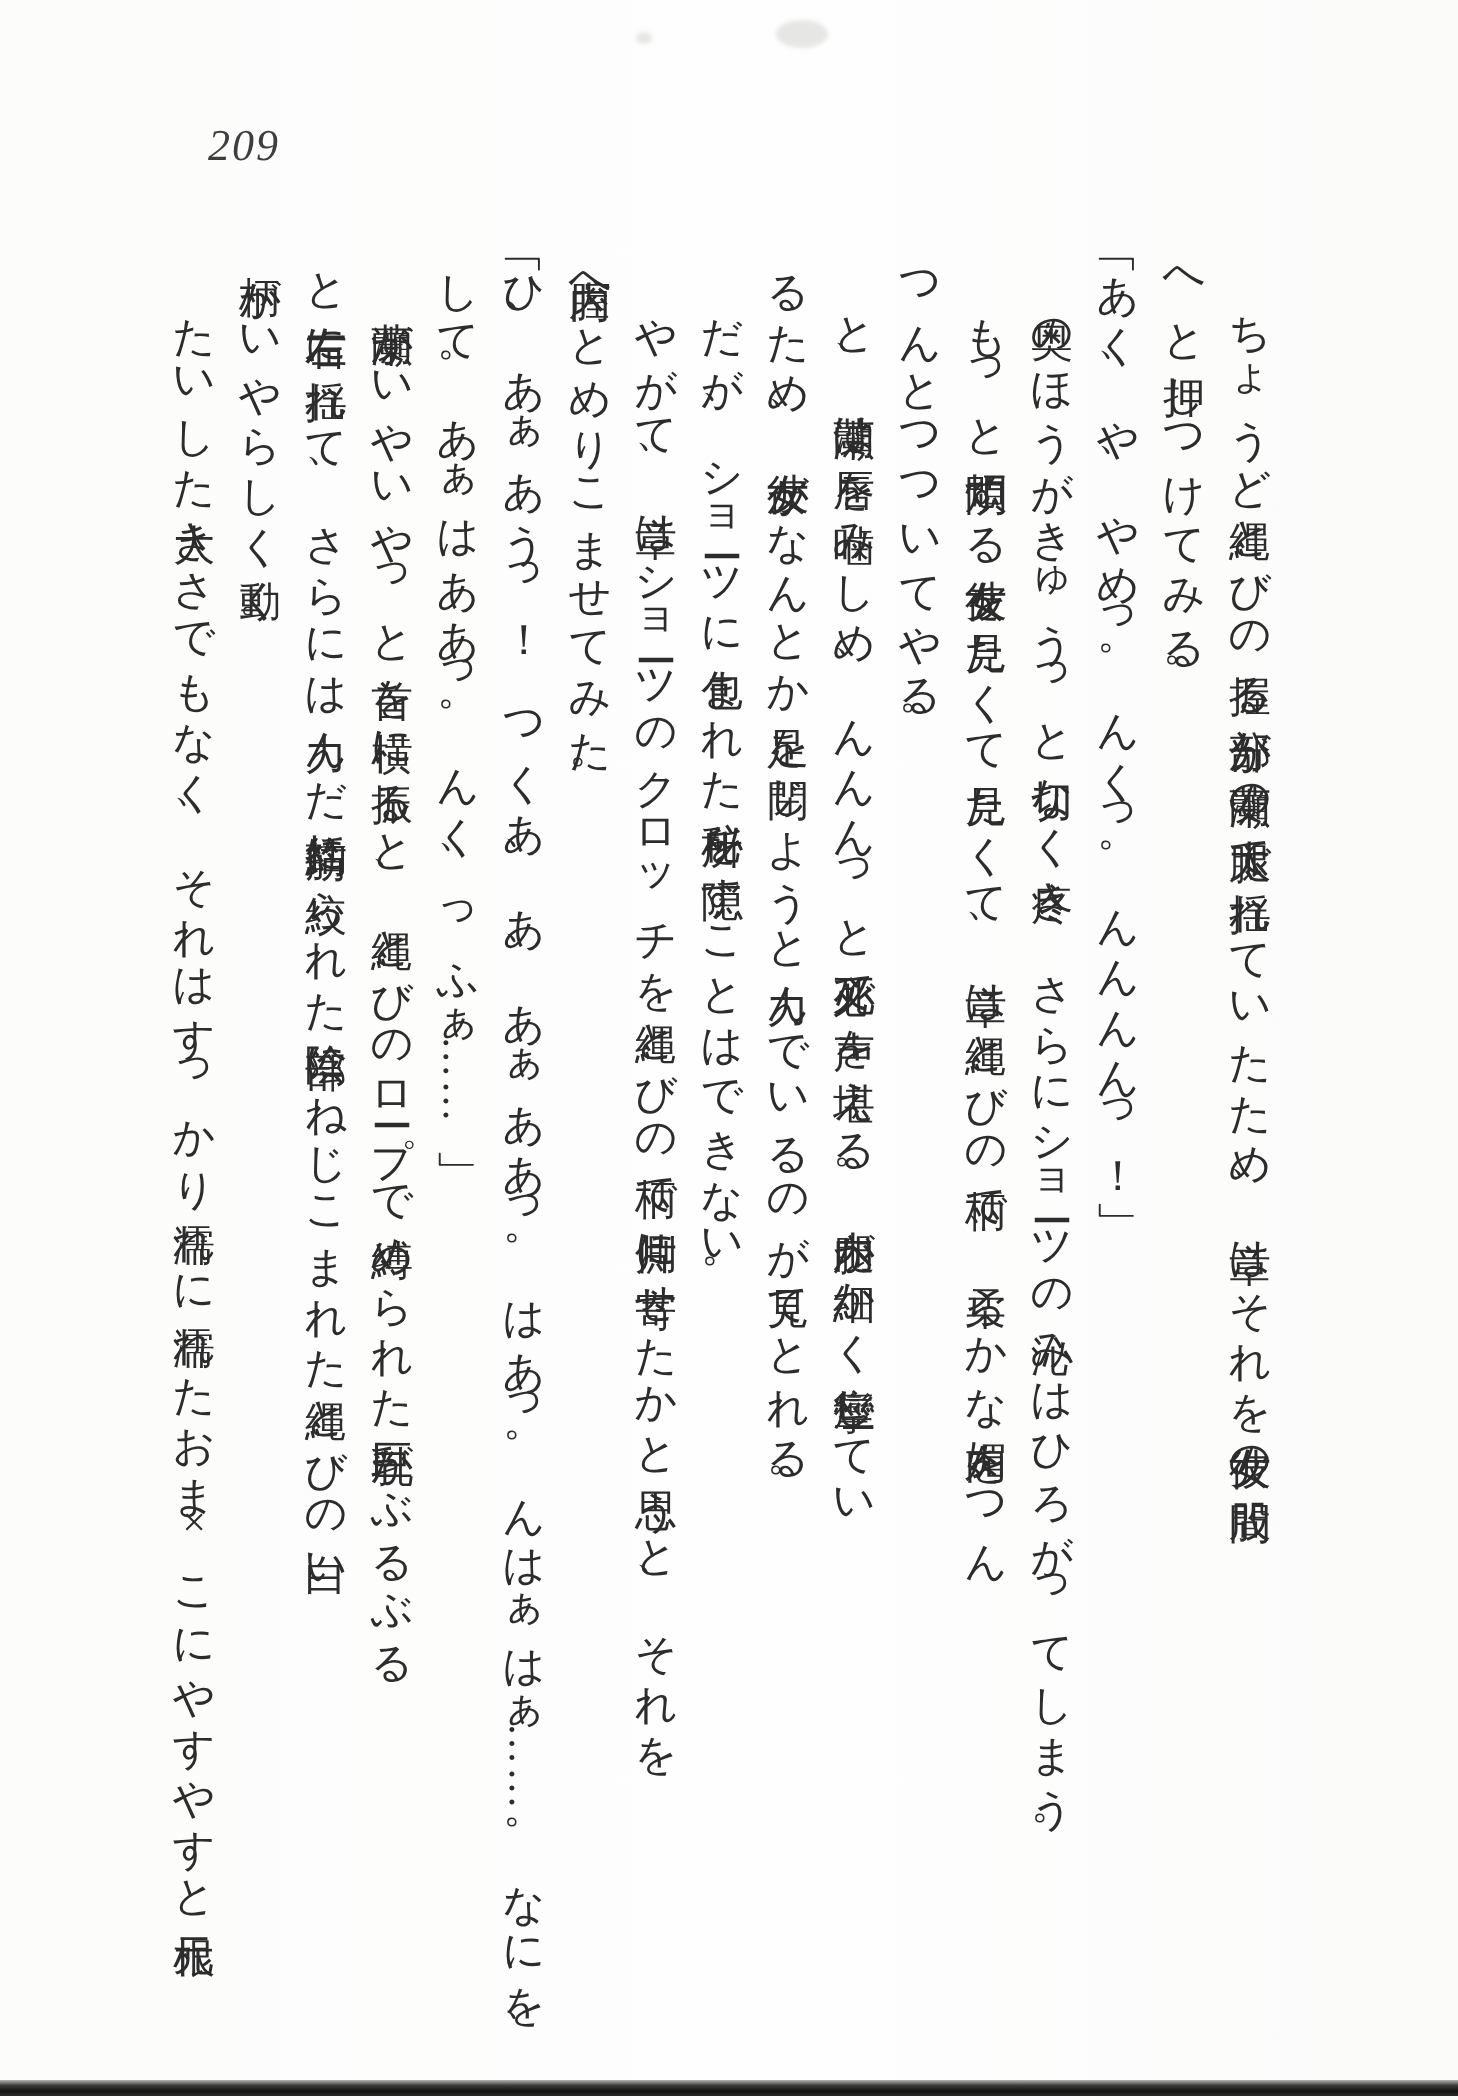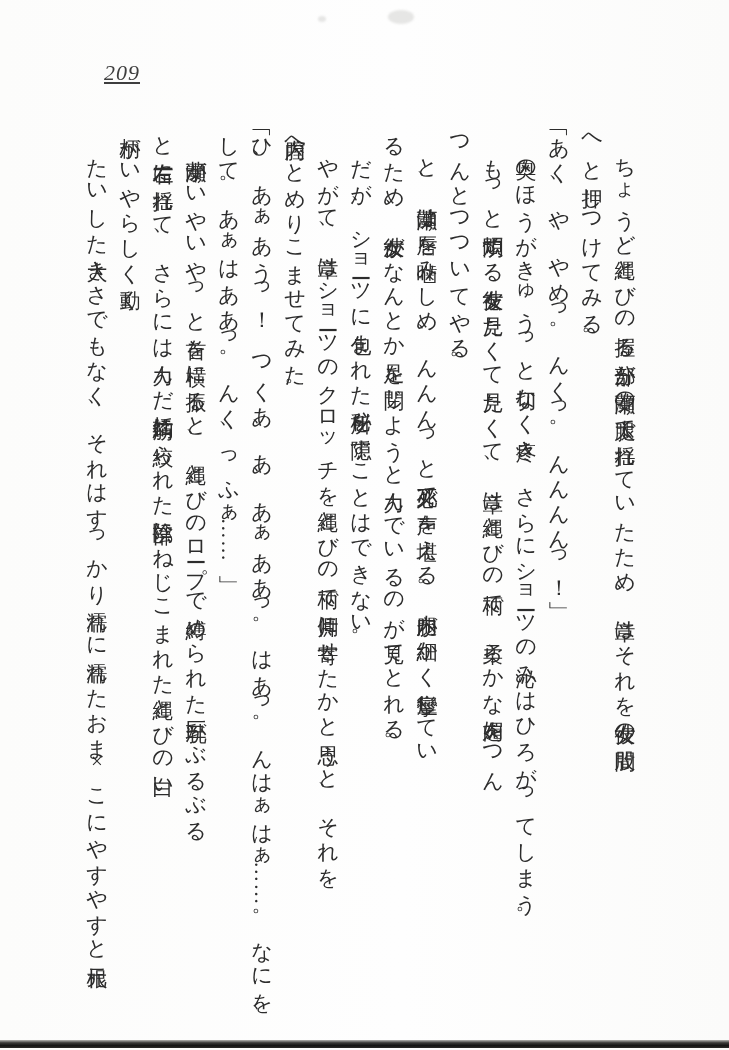--- a/index.html
+++ b/index.html
@@ -14,21 +14,20 @@
     position: absolute; inset: 0;
     background: linear-gradient(to right, #fcfcfb 0%, #fefefe 55%, #fbfbfa 100%);
   }
   .pagenum {
     position: absolute;
     left: 104px; top: 60px;
     font-style: italic;
     font-size: 22px;
     letter-spacing: 1px;
     color: #3e3e3e;
-    text-decoration: underline;
   }
   .col {
     position: absolute;
     top: 122px;
     height: 852px;
     width: 34px;
     writing-mode: vertical-rl;
     text-orientation: mixed;
     font-size: 21px;
     line-height: 34px;

